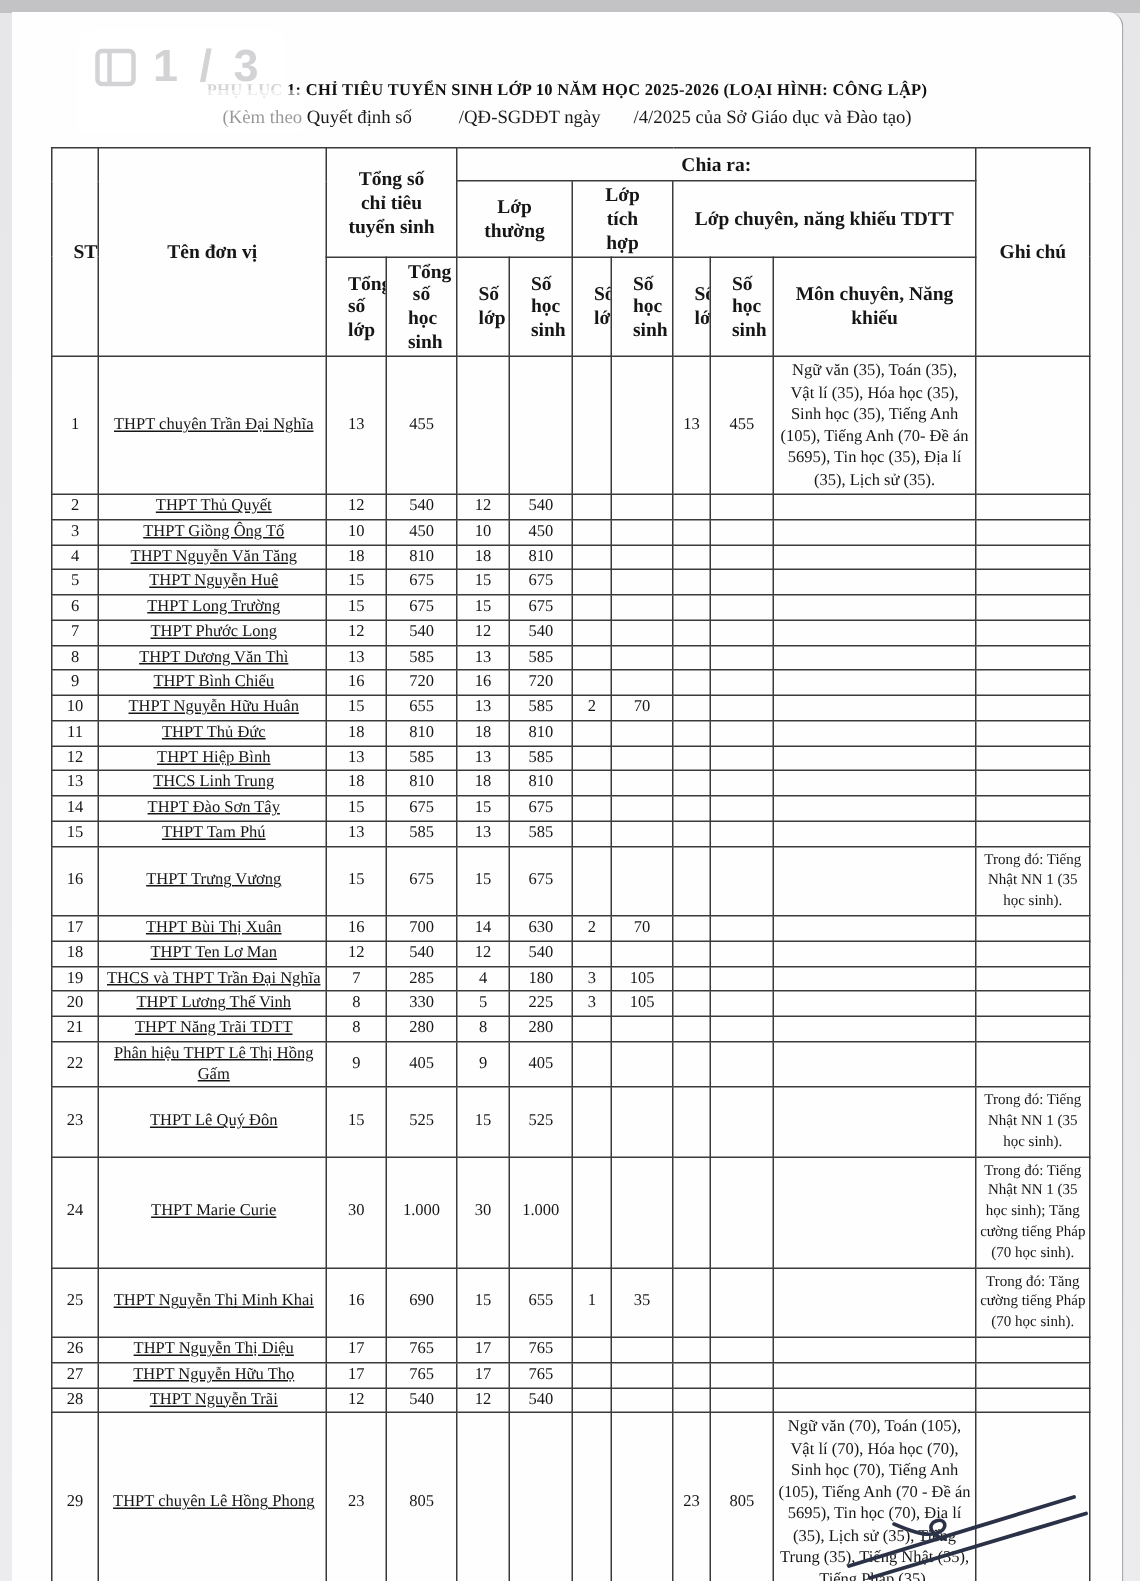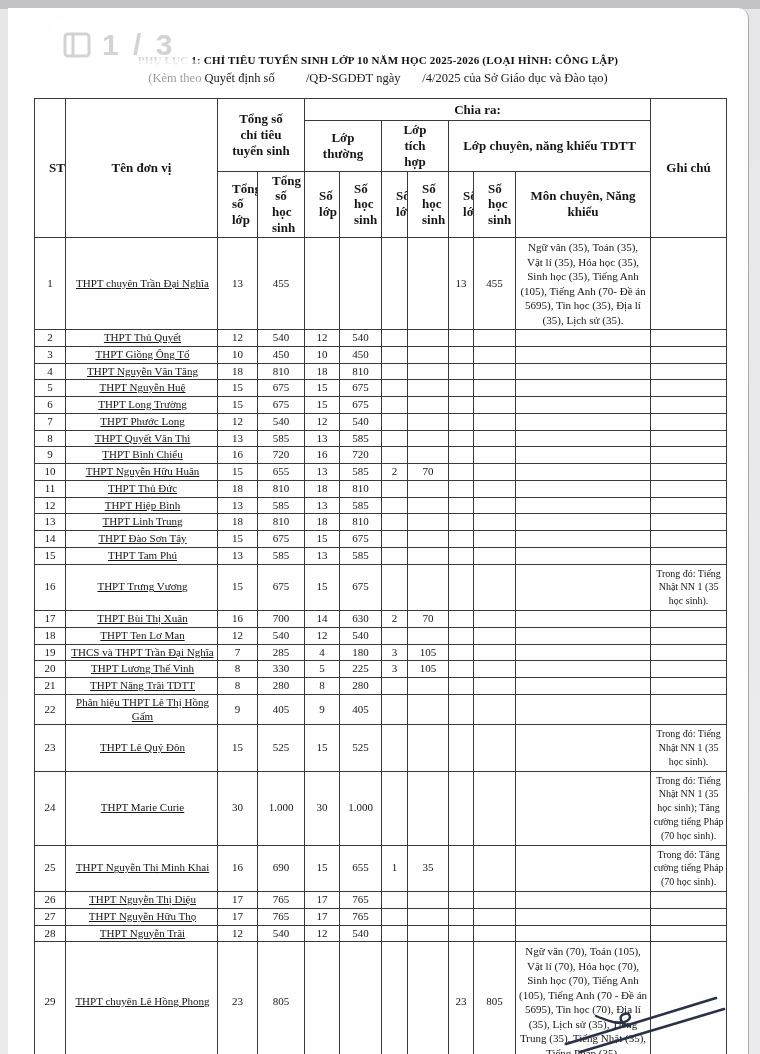--- a/index.html
+++ b/index.html
@@ -239,21 +239,21 @@
           <td class="c-thuong-hs">540</td>
           <td class="c-tichhop-lop"></td>
           <td class="c-tichhop-hs"></td>
           <td class="c-chuyen-lop"></td>
           <td class="c-chuyen-hs"></td>
           <td class="c-mon-chuyen"></td>
           <td class="c-ghi-chu"></td>
         </tr>
         <tr>
           <td class="c-stt">8</td>
-          <td class="c-name">THPT Quyết Văn Thì</td>
+          <td class="c-name">THPT Dương Văn Thì</td>
           <td class="c-tong-lop">13</td>
           <td class="c-tong-hs">585</td>
           <td class="c-thuong-lop">13</td>
           <td class="c-thuong-hs">585</td>
           <td class="c-tichhop-lop"></td>
           <td class="c-tichhop-hs"></td>
           <td class="c-chuyen-lop"></td>
           <td class="c-chuyen-hs"></td>
           <td class="c-mon-chuyen"></td>
           <td class="c-ghi-chu"></td>
@@ -309,21 +309,21 @@
           <td class="c-thuong-hs">585</td>
           <td class="c-tichhop-lop"></td>
           <td class="c-tichhop-hs"></td>
           <td class="c-chuyen-lop"></td>
           <td class="c-chuyen-hs"></td>
           <td class="c-mon-chuyen"></td>
           <td class="c-ghi-chu"></td>
         </tr>
         <tr>
           <td class="c-stt">13</td>
-          <td class="c-name">THPT Linh Trung</td>
+          <td class="c-name">THCS Linh Trung</td>
           <td class="c-tong-lop">18</td>
           <td class="c-tong-hs">810</td>
           <td class="c-thuong-lop">18</td>
           <td class="c-thuong-hs">810</td>
           <td class="c-tichhop-lop"></td>
           <td class="c-tichhop-hs"></td>
           <td class="c-chuyen-lop"></td>
           <td class="c-chuyen-hs"></td>
           <td class="c-mon-chuyen"></td>
           <td class="c-ghi-chu"></td>

